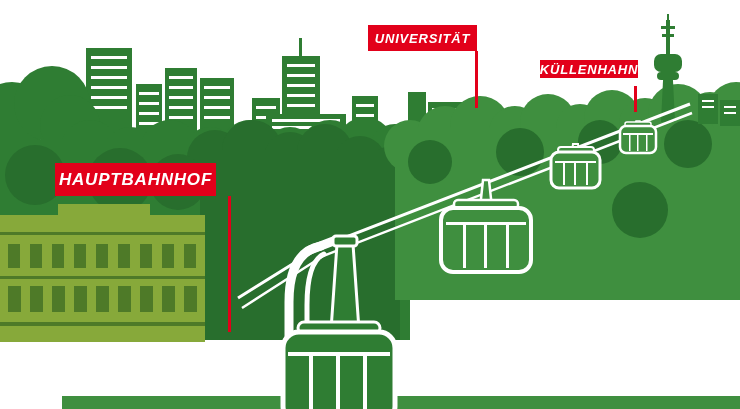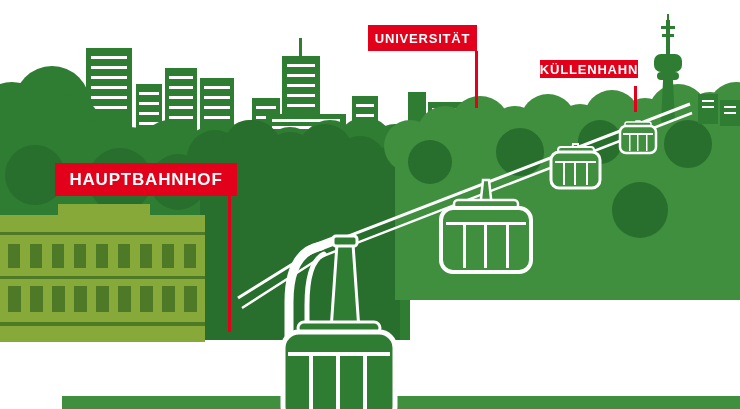--- a/index.html
+++ b/index.html
@@ -17,23 +17,23 @@
   .g-win  {fill:var(--window-green,#4e7a28);}
   .w      {fill:#ffffff;}
   .cable  {stroke:#ffffff;fill:none;}
   .pyl    {stroke:#ffffff;fill:none;stroke-linecap:round;}
   .gbody-d{fill:var(--skyline-green,#2f7d33);stroke:#ffffff;}
   .gbody-h{fill:var(--hill-green,#3f8f3f);stroke:#ffffff;}
   
   .lbl{
     position:absolute;display:flex;align-items:center;justify-content:center;
     background:var(--label-red,#e2001a);color:#ffffff;font-weight:bold;
-    letter-spacing:.8px;white-space:nowrap;
+    letter-spacing:.8px;white-space:nowrap;font-style:italic;
   }
-  .lbl-hbf{left:55px;top:163px;width:182px;height:33px;font-size:17px;}
+  .lbl-hbf{left:55px;top:163px;width:161px;height:33px;font-size:17px;}
   .lbl-uni{left:368px;top:25px;width:109px;height:26px;font-size:13px;}
   .lbl-kue{left:540px;top:60px;width:98px;height:18px;font-size:13px;}
   .leader{position:absolute;width:3px;background:var(--label-red,#e2001a);}
   .leader-hbf{left:228px;top:196px;height:136px;}
   .leader-uni{left:475px;top:51px;height:57px;}
   .leader-kue{left:634px;top:86px;height:26px;}
 </style>
 </head>
 <body>
 

